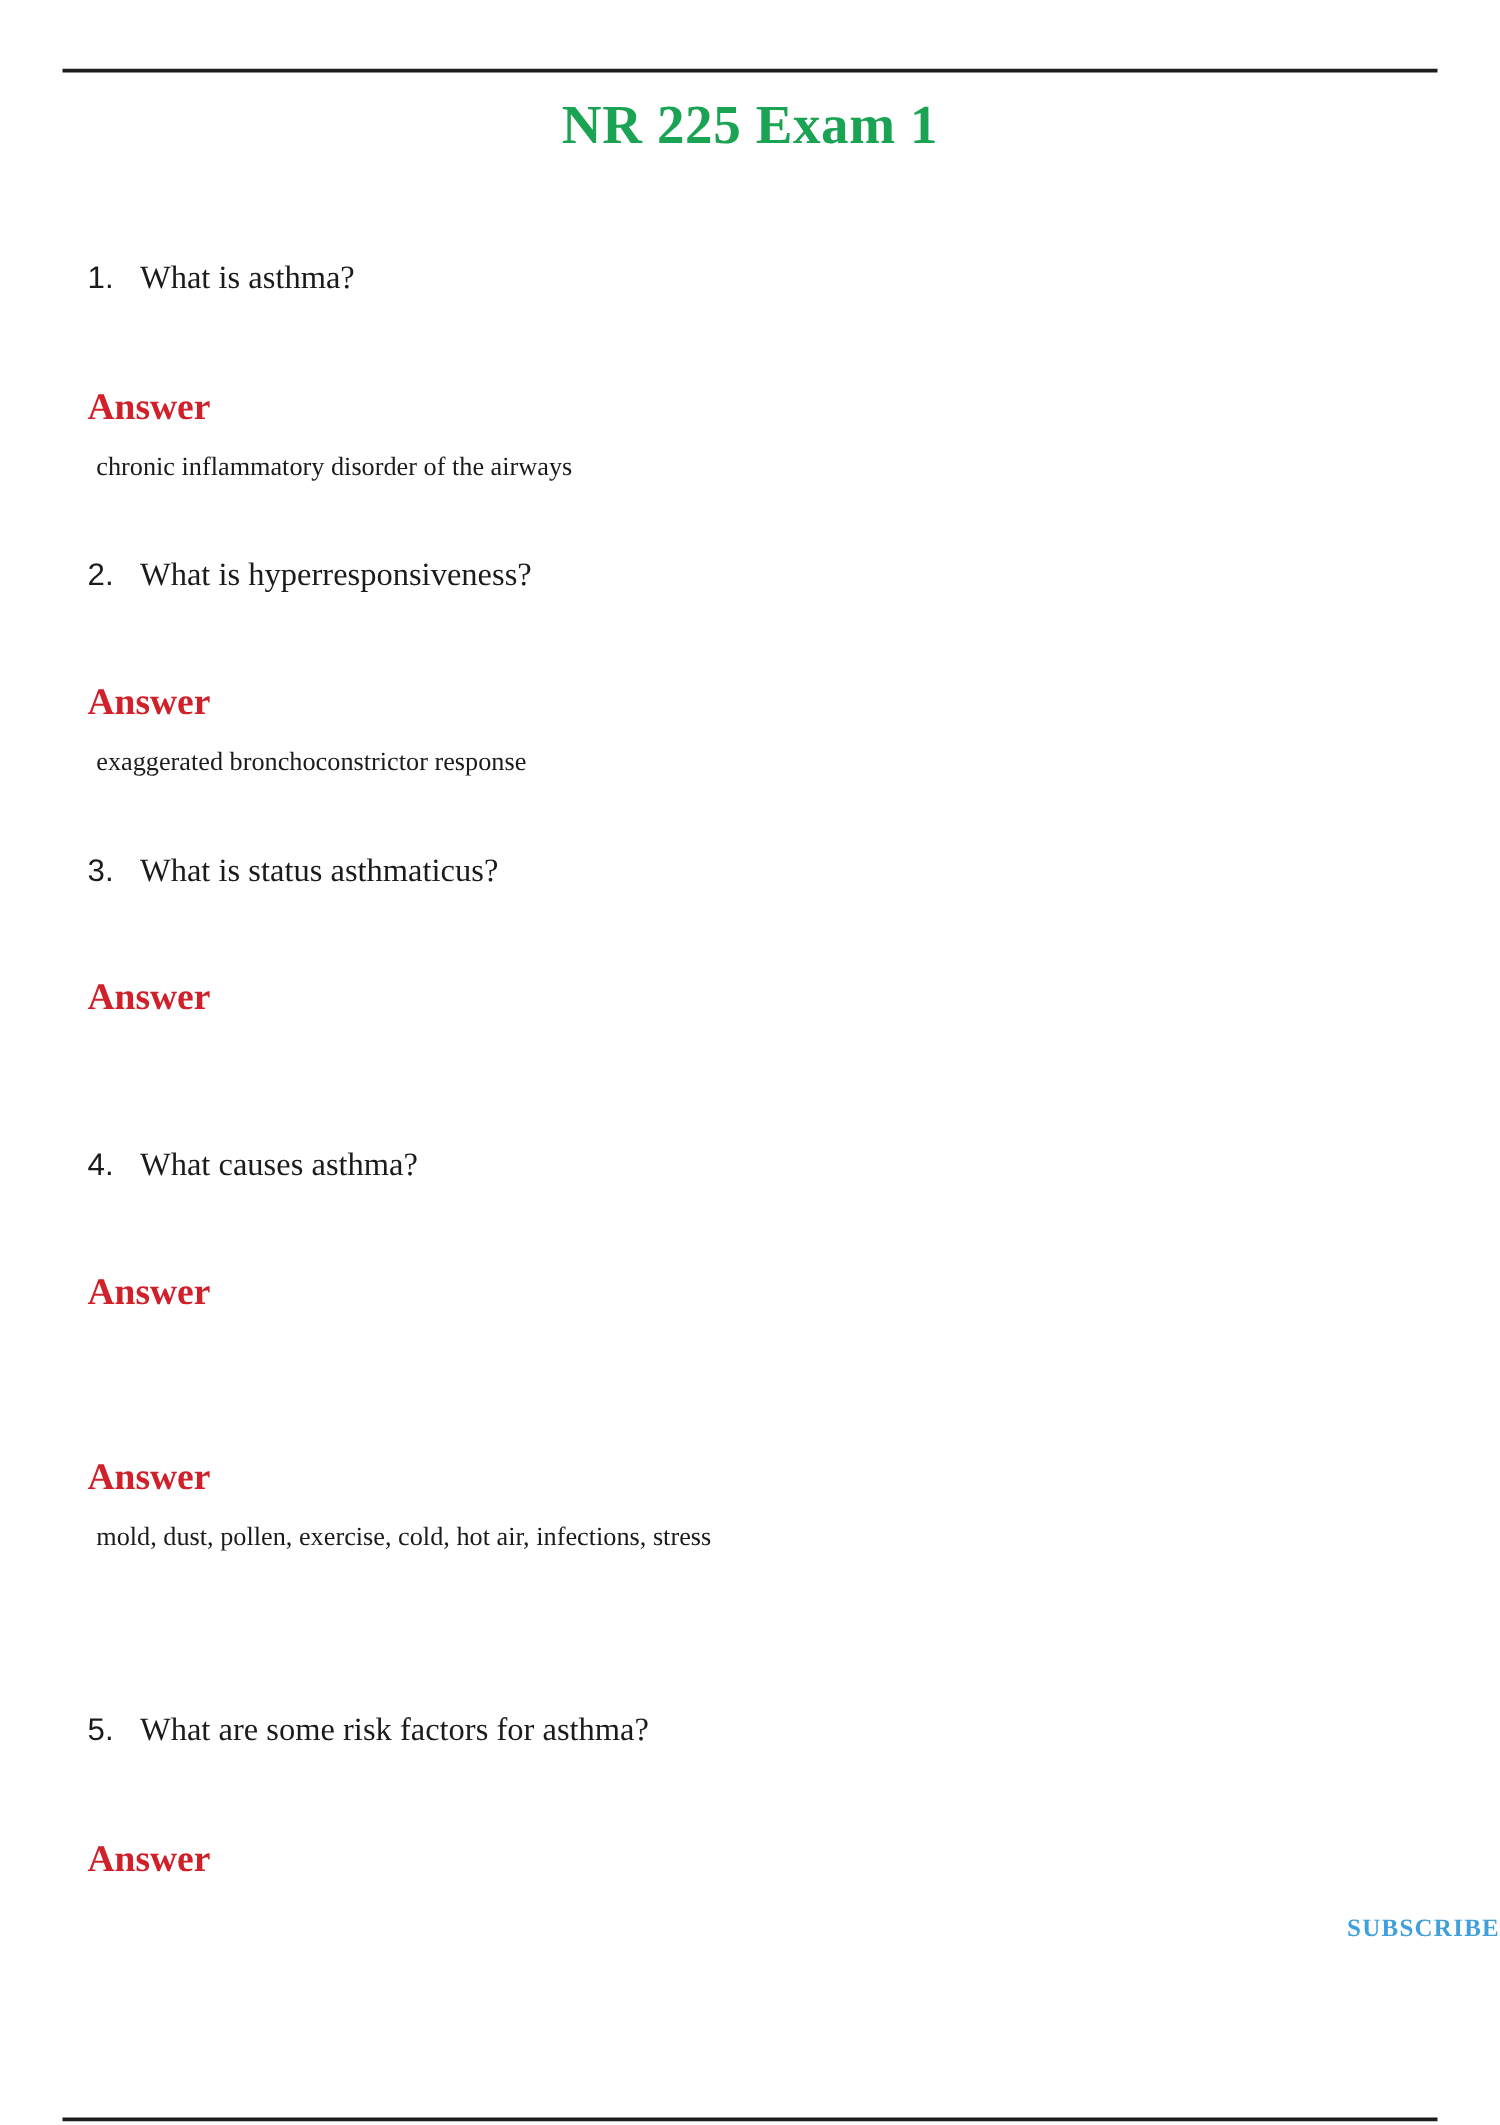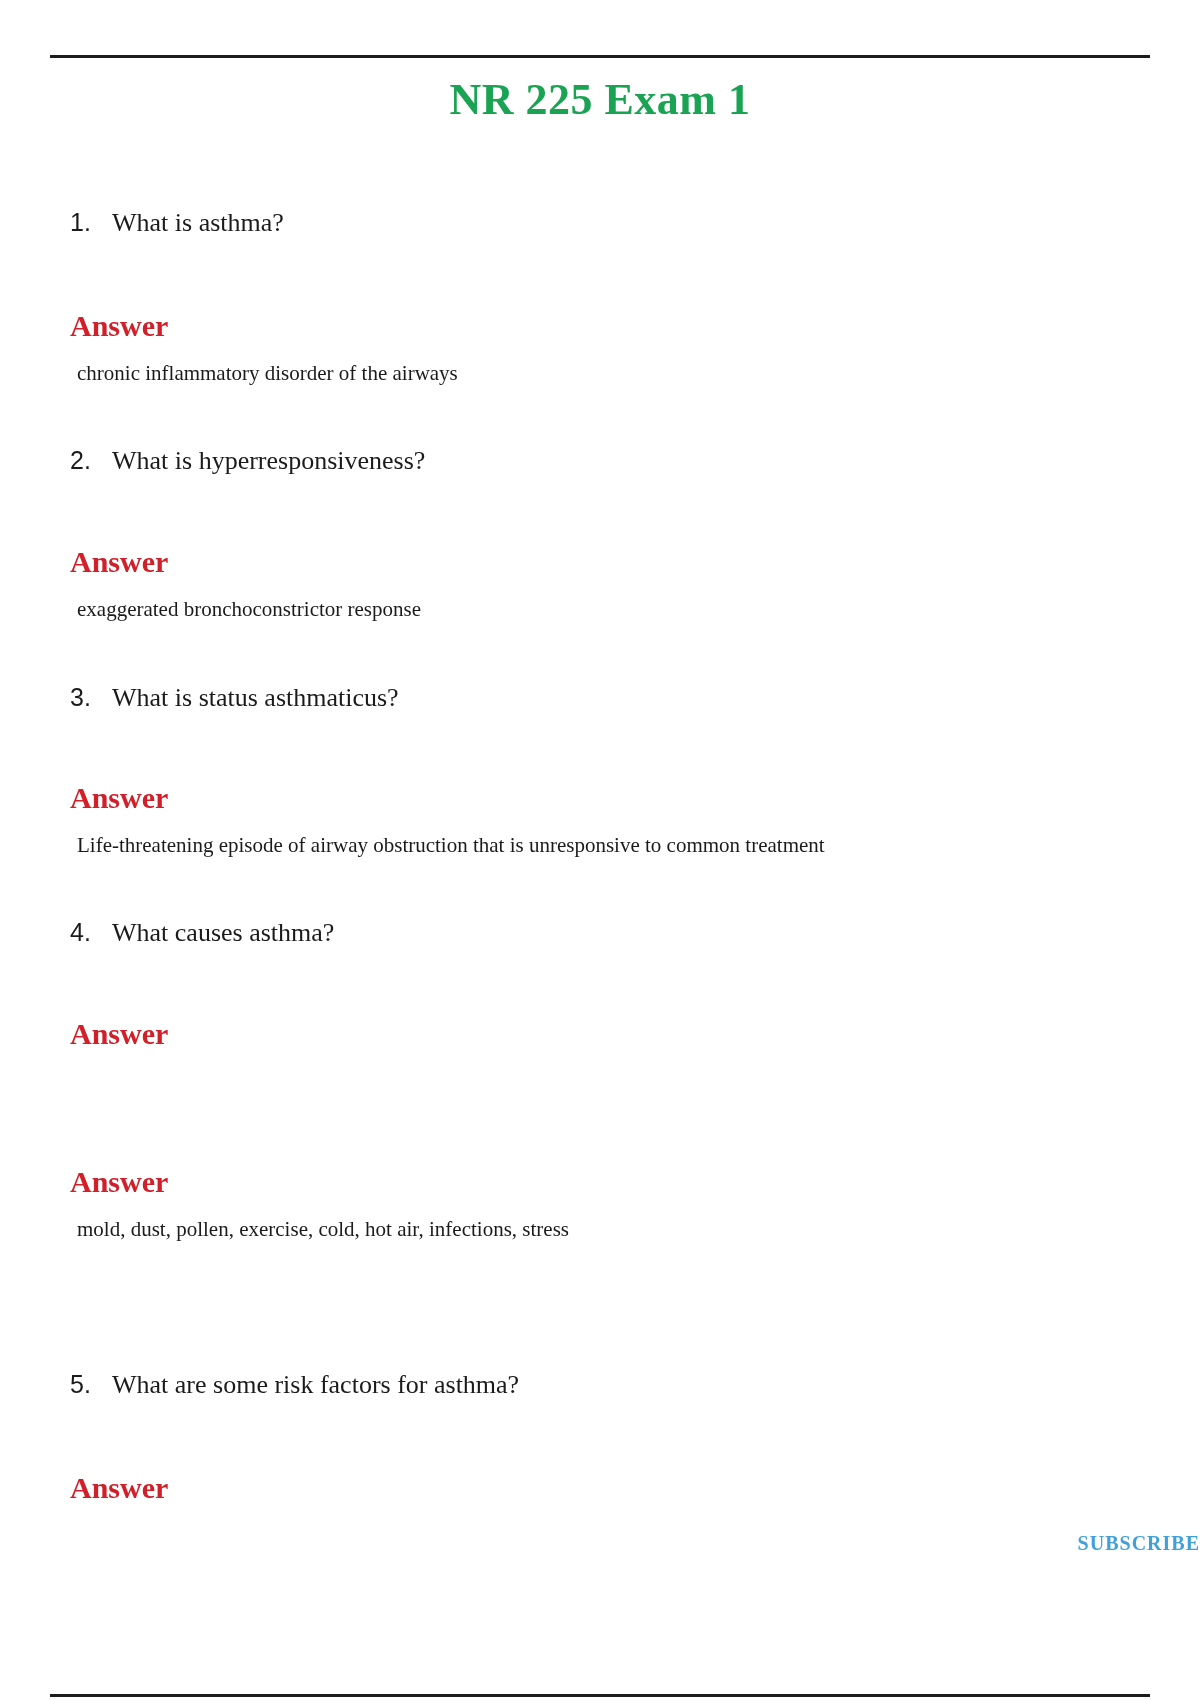--- a/index.html
+++ b/index.html
@@ -113,21 +113,20 @@
   <div class="question" style="top:444px">
     <span class="qnum">2.</span><span class="qtext">What is hyperresponsiveness?</span>
   </div>
   <div class="answer-label" style="top:546px">Answer</div>
   <div class="answer-text" style="top:594px">exaggerated bronchoconstrictor response</div>
 
   <div class="question" style="top:681px">
     <span class="qnum">3.</span><span class="qtext">What is status asthmaticus?</span>
   </div>
   <div class="answer-label" style="top:782px">Answer</div>
-  <div class="answer-text" style="top:830px">Life-threatening episode of airway obstruction that is unresponsive to common treatment</div>
 
   <div class="question" style="top:916px">
     <span class="qnum">4.</span><span class="qtext">What causes asthma?</span>
   </div>
   <div class="answer-label" style="top:1018px">Answer</div>
 
   <div class="answer-label" style="top:1166px">Answer</div>
   <div class="answer-text" style="top:1214px">mold, dust, pollen, exercise, cold, hot air, infections, stress</div>
 
 

